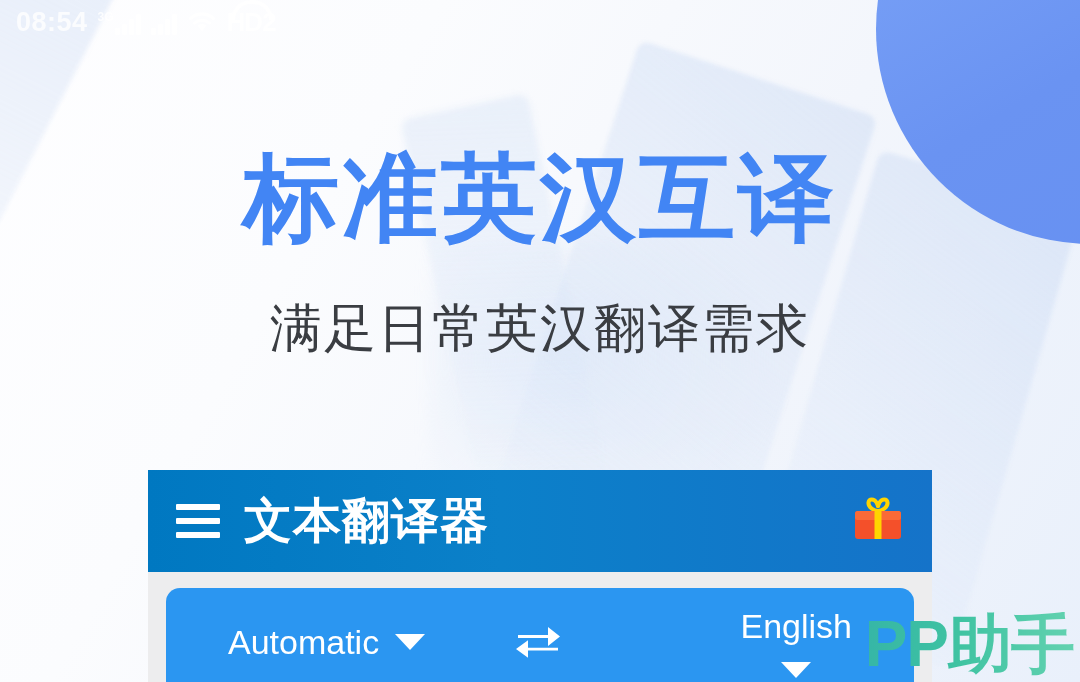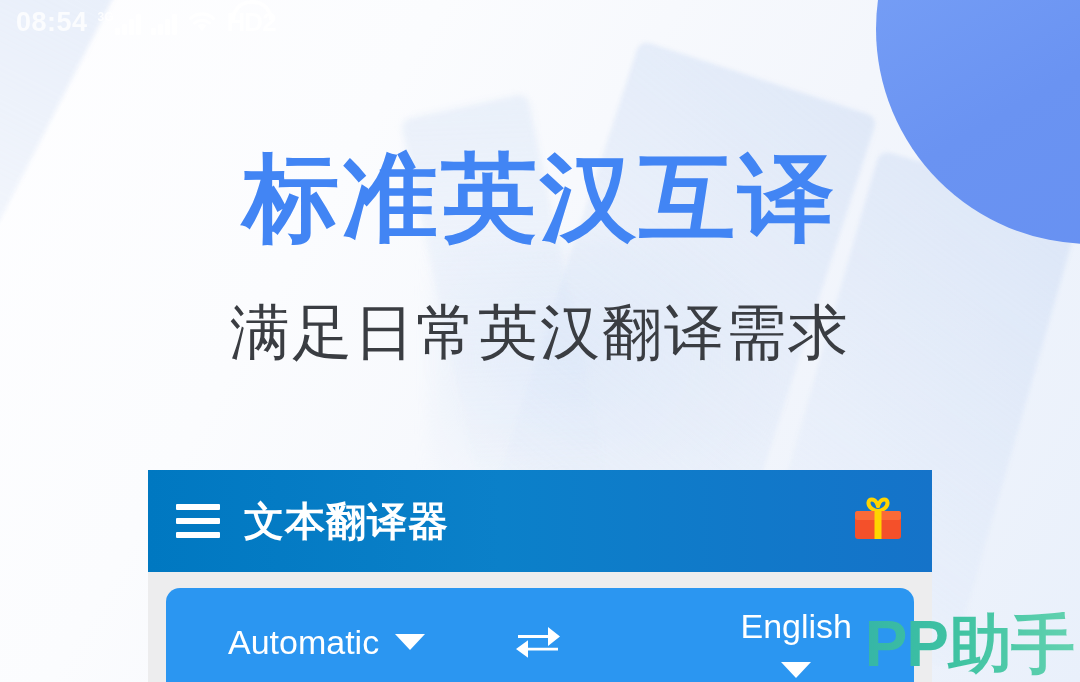--- a/index.html
+++ b/index.html
@@ -161,21 +161,21 @@
     line-height: 1.05;
     z-index: 4;
     white-space: nowrap;
   }
   .hero-sub {
     position: absolute;
     top: 300px;
     left: 0;
     width: 1080px;
     text-align: center;
-    font-size: 60px;
+    font-size: 52px;
     color: #3a3d42;
     letter-spacing: 2px;
     line-height: 1.1;
     z-index: 4;
     white-space: nowrap;
   }
 
   
   .phone {
     position: absolute;
@@ -196,21 +196,21 @@
     align-items: center;
     padding: 0 26px 0 28px;
     box-sizing: border-box;
   }
 
   .hamburger { width: 44px; height: 34px; display: flex; flex-direction: column; justify-content: space-between; cursor: pointer; }
   .hamburger span { display: block; height: 6px; background: #ffffff; border-radius: 1px; }
 
   .appbar-title {
     color: #ffffff;
-    font-size: 40px;
+    font-size: 48px;
     font-weight: bold;
     margin-left: 24px;
     letter-spacing: 1px;
     white-space: nowrap;
   }
 
   .gift { margin-left: auto; width: 56px; height: 54px; position: relative; cursor: pointer; }
 
   .langbar-wrap {
     position: relative;

